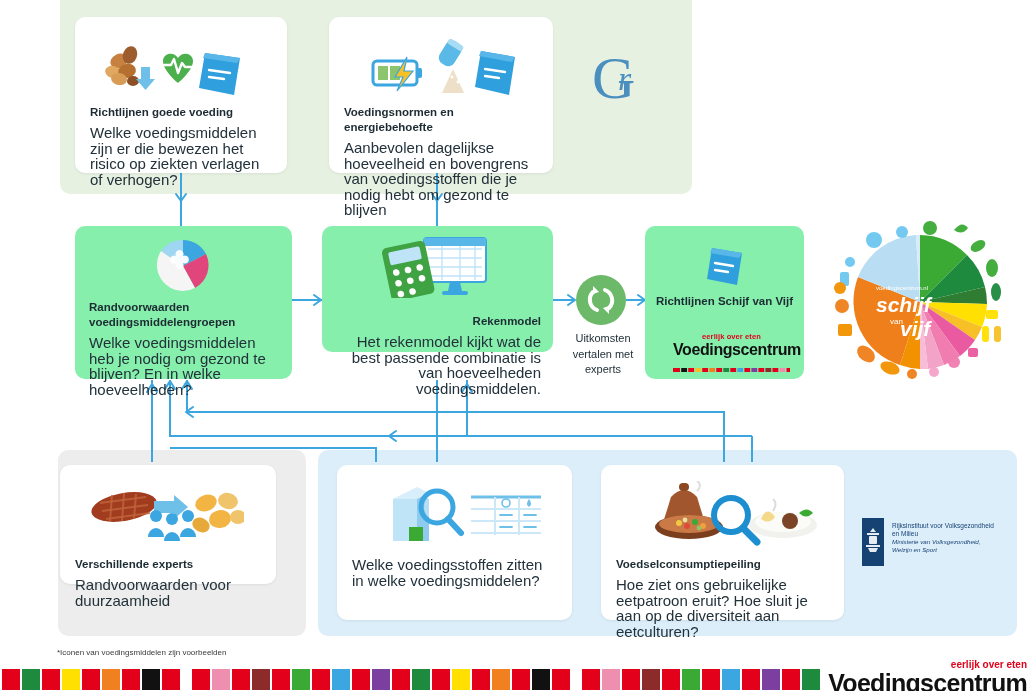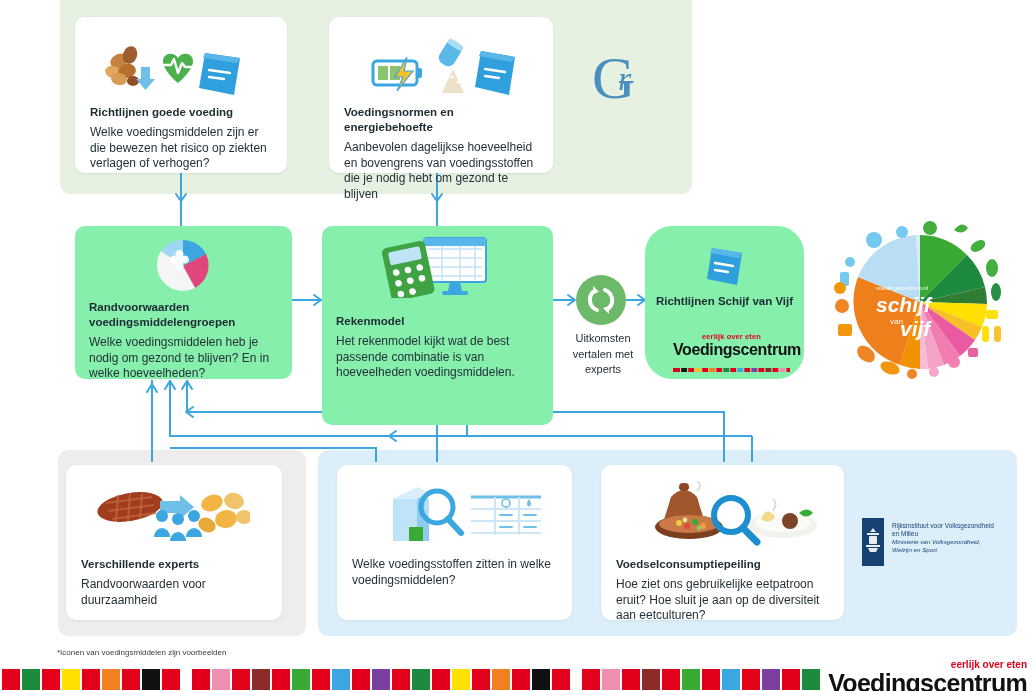--- a/index.html
+++ b/index.html
@@ -33,21 +33,21 @@
     background:#86efac;
   }
   .card-title{
     font-weight:bold;
     font-size:11.5px;
     line-height:15px;
     color:#1d2b33;
     margin:0 0 5px 0;
   }
   .card-body{
-    font-size:12px;
+    font-size:15px;
     line-height:15.5px;
     color:#22313a;
     margin:0;
   }
   .card-inner{
     position:absolute;
     left:15px;right:14px;
   }
 
   
@@ -229,21 +229,21 @@
       <path d="M28,28 L6,13 A26,26 0 0 1 28,2 Z" fill="#9fd7f2"></path>
       <path d="M21,18 a4,4 0 1 1 7,0 a4,4 0 1 1 0,7 a4,4 0 1 1 -7,0 a4,4 0 1 1 0,-7 Z" fill="#ffffff" opacity=".95"></path>
     </svg>
     <div class="card-inner" style="top:74px;left:14px;right:12px;">
       <p class="card-title" style="margin:0;">Randvoorwaarden</p>
       <p class="card-title">voedingsmiddelengroepen</p>
       <p class="card-body">Welke voedingsmiddelen heb je nodig om gezond te blijven? En in welke hoeveelheden?</p>
     </div>
   </div>
 
-  <div class="card card-green" style="left:322px;top:226px;width:231px;height:199px;">
+  <div class="card card-green" style="left:322px;top:226px;width:231px;height:126px;text-align:right;">
     <svg class="icon-art" style="left:60px;top:10px;" width="110" height="62" viewBox="0 0 110 62">
 
       <rect x="42" y="2" width="62" height="44" rx="3" fill="#ffffff" stroke="#3ba6e0" stroke-width="2"></rect>
       <path d="M46,13 L100,13 M46,22 L100,22 M46,31 L100,31 M46,40 L100,40" stroke="#bfe3f7" stroke-width="1.4"></path>
       <path d="M60,6 L60,44 M78,6 L78,44 M93,6 L93,44" stroke="#bfe3f7" stroke-width="1.4"></path>
       <rect x="42" y="2" width="62" height="8" fill="#59b6e8"></rect>
       <path d="M68,46 L78,46 L80,55 L66,55 Z" fill="#3ba6e0"></path>
       <rect x="60" y="55" width="26" height="4" rx="2" fill="#3ba6e0"></rect>
 
       <g transform="rotate(-12 26 34)">
@@ -269,21 +269,21 @@
     <svg width="50" height="50" viewBox="0 0 50 50">
       <circle cx="25" cy="25" r="25" fill="#6cb96a"></circle>
       <path d="M17,17 A11,11 0 0 0 21,35" fill="none" stroke="#ffffff" stroke-width="4" stroke-linecap="round"></path>
       <path d="M33,33 A11,11 0 0 0 29,15" fill="none" stroke="#ffffff" stroke-width="4" stroke-linecap="round"></path>
       <path d="M17,11 L17,19 L23,17 Z" fill="#ffffff"></path>
       <path d="M33,39 L33,31 L27,33 Z" fill="#ffffff"></path>
     </svg>
   </div>
   <div class="side-caption" style="left:567px;top:331px;width:72px;text-align:center;">Uitkomsten vertalen met experts</div>
 
-  <div class="card card-green" style="left:645px;top:226px;width:159px;height:153px;border-radius:27px;">
+  <div class="card card-green" style="left:645px;top:226px;width:159px;height:153px;">
     <svg class="icon-art" style="left:56px;top:14px;" width="48" height="48" viewBox="0 0 48 48">
       <path d="M11,8 L41,13 L36,45 L6,39 Z" fill="#2f9fdd"></path>
       <path d="M11,8 L41,13 L38,18 L9,13 Z" fill="#59b6e8"></path>
       <path d="M14,23 L32,26" stroke="#ffffff" stroke-width="2.4" stroke-linecap="round"></path>
       <path d="M14,30 L27,32" stroke="#ffffff" stroke-width="2.4" stroke-linecap="round"></path>
     </svg>
     <div style="position:absolute;left:0;right:0;top:68px;text-align:center;">
       <p class="card-title" style="font-size:11.5px;">Richtlijnen Schijf van Vijf</p>
     </div>
     <div class="vc-logo" style="left:28px;right:14px;top:106px;">
@@ -358,21 +358,21 @@
         </g>
 
         <text x="-44" y="-12" font-family="Liberation Sans, sans-serif" font-size="6" fill="#ffffff">voedingscentrum.nl</text>
         <text x="-44" y="10" font-family="Liberation Sans, sans-serif" font-size="21" font-weight="bold" fill="#ffffff" font-style="italic">schijf</text>
         <text x="-30" y="22" font-family="Liberation Sans, sans-serif" font-size="8" fill="#ffffff">van</text>
         <text x="-20" y="34" font-family="Liberation Sans, sans-serif" font-size="21" font-weight="bold" fill="#ffffff" font-style="italic">vijf</text>
       </g>
     </svg>
   </div>
 
-  <div class="card card-white" style="left:66px;top:465px;width:216px;height:155px;">
+  <div class="card card-white" style="left:60px;top:465px;width:216px;height:119px;">
     <svg class="icon-art" style="left:28px;top:20px;" width="156" height="60" viewBox="0 0 156 60">
       <ellipse cx="36" cy="22" rx="33" ry="14" fill="#a13d1e" transform="rotate(-10 36 22)"></ellipse>
       <path d="M12,18 L58,12 M14,26 L60,20 M18,34 L62,28" stroke="#c1653d" stroke-width="2" opacity=".8"></path>
       <path d="M24,10 L22,36 M36,8 L34,36 M48,9 L46,34" stroke="#c1653d" stroke-width="2" opacity=".8"></path>
       <path d="M66,16 L86,16 L86,10 L100,22 L86,34 L86,28 L66,28 Z" fill="#6fc0e8"></path>
       <g fill="#3ba6e0">
         <circle cx="68" cy="31" r="6"></circle>
           <path d="M60,52 a8,9 0 0 1 16,0 Z"></path>
         <circle cx="84" cy="34" r="6"></circle>
           <path d="M76,56 a8,9 0 0 1 16,0 Z"></path>

